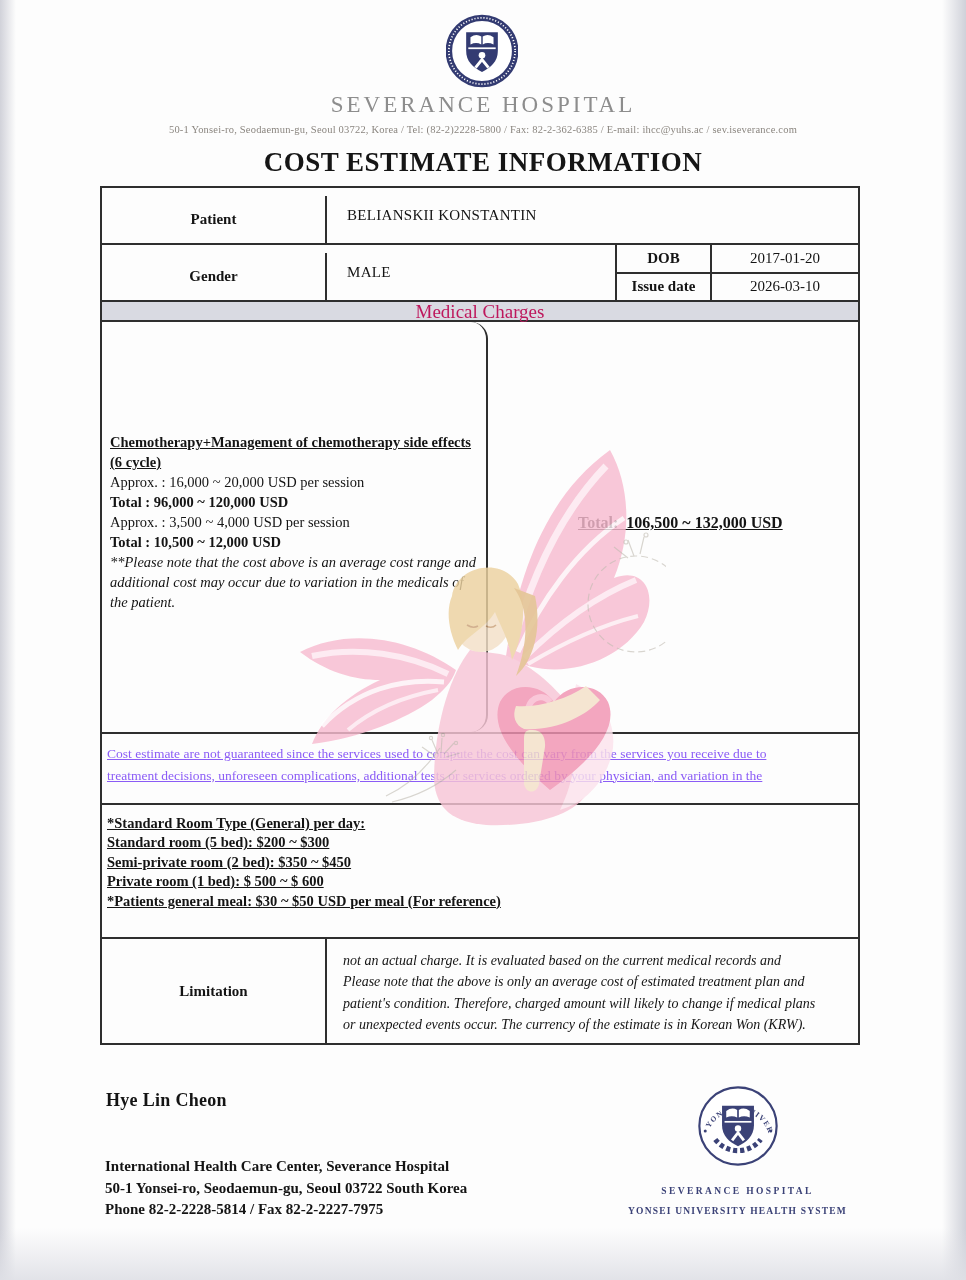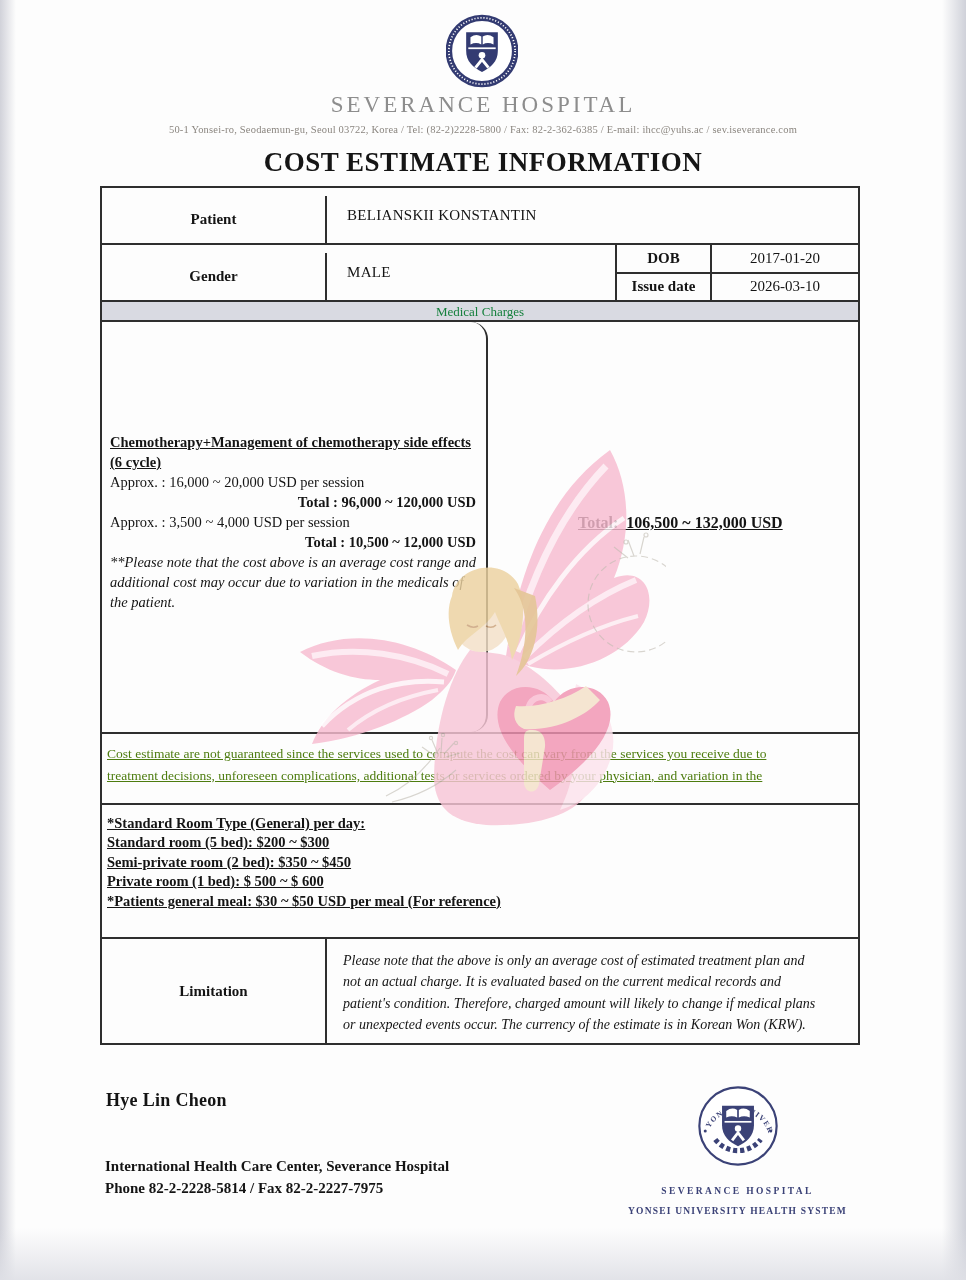--- a/index.html
+++ b/index.html
@@ -32,34 +32,34 @@
   .c-val{flex:1;display:flex;align-items:center;padding-left:20px;font-size:15px;letter-spacing:.3px;}
   .c-male{width:290px;border-right:2px solid #2e2e2e;flex:none;}
   .subgrid{flex:1;display:flex;flex-direction:column;}
   .subrow{flex:1;display:flex;}
   .subrow.first{border-bottom:2px solid #2e2e2e;}
   .sublabel{width:95px;border-right:2px solid #2e2e2e;display:flex;align-items:center;
        justify-content:center;font-weight:bold;font-size:15px;}
   .subvalue{flex:1;display:flex;align-items:center;justify-content:center;font-size:15px;}
 
   .sec-hdr{height:20px;border-bottom:2px solid #2e2e2e;background:#d9dae2;text-align:center;
-       font-size:13px;line-height:19px;color:#15803d;}
+       font-size:19px;line-height:19px;color:#be185d;}
 
   .mainrow{height:412px;}
   .charges-left{width:386px;border-right:2px solid #2e2e2e;padding:110px 10px 0 8px;
        font-size:14.5px;line-height:20px;border-radius:17px;}
   .charges-left div{white-space:nowrap;}
   .l-bu{font-weight:bold;text-decoration:underline;}
-  .l-b{font-weight:bold;text-align:right;}
+  .l-b{font-weight:bold;}
   .l-i{font-style:italic;}
   .charges-right{flex:1;padding:192px 0 0 90px;}
   .grand-total{font-weight:bold;text-decoration:underline;font-size:16px;white-space:pre;}
 
   .disclaimer{height:71px;border-bottom:2px solid #2e2e2e;padding:9px 4px 0 5px;
-       color:#4d7c0f;font-size:13.5px;line-height:21.5px;}
+       color:#8b5cf6;font-size:13.5px;line-height:21.5px;}
   .disclaimer div{text-decoration:underline;white-space:nowrap;}
 
   .rooms{height:134px;border-bottom:2px solid #2e2e2e;padding:9px 4px 0 5px;
        font-size:14.5px;line-height:19.4px;}
   .rooms div{font-weight:bold;text-decoration:underline;white-space:nowrap;}
 
   .limrow{height:104px;border-bottom:none;display:flex;}
   .lim-label{width:225px;border-right:2px solid #2e2e2e;display:flex;align-items:center;
        justify-content:center;font-weight:bold;font-size:15px;}
   .lim-text{flex:1;padding:11px 10px 0 16px;font-style:italic;font-size:14px;line-height:21.3px;}
@@ -152,22 +152,22 @@
       <div>*Standard Room Type (General) per day:</div>
       <div>Standard room (5 bed): $200 ~ $300</div>
       <div>Semi-private room (2 bed): $350 ~ $450</div>
       <div>Private room (1 bed): $ 500 ~ $ 600</div>
       <div>*Patients general meal: $30 ~ $50 USD per meal (For reference)</div>
     </div>
 
     <div class="row limrow">
       <div class="lim-label">Limitation</div>
       <div class="lim-text">
+        <div>not an actual charge. It is evaluated based on the current medical records and</div>
         <div>Please note that the above is only an average cost of estimated treatment plan and</div>
-        <div>not an actual charge. It is evaluated based on the current medical records and</div>
         <div>patient's condition. Therefore, charged amount will likely to change if medical plans</div>
         <div>or unexpected events occur. The currency of the estimate is in Korean Won (KRW).</div>
       </div>
     </div>
   </div>
 
   <svg class="watermark" viewBox="0 0 378 388">
 
     <path d="M218,218 C228,150 252,62 322,12 C342,48 344,96 326,140 C356,128 370,156 356,184 C330,228 262,246 218,218 Z" fill="#f8bcd0"></path>
     <path d="M224,210 C240,150 268,80 318,28" stroke="#fde8f0" stroke-width="7" fill="none"></path>
@@ -204,20 +204,21 @@
       <circle cx="143" cy="300" r="1.6"></circle>
       <circle cx="155" cy="297" r="1.6"></circle>
       <circle cx="168" cy="305" r="1.6"></circle>
     </g>
   </svg>
 
   <div class="signer">Hye Lin Cheon</div>
 
   <div class="footer-block">
     <div>International Health Care Center, Severance Hospital</div>
+    <div>50-1 Yonsei-ro, Seodaemun-gu, Seoul 03722 South Korea</div>
     <div>Phone 82-2-2228-5814 / Fax 82-2-2227-7975</div>
   </div>
 
   <svg class="seal-bottom" viewBox="0 0 100 100">
     <defs>
       <path id="arcTop" d="M14,58 A38,38 0 0 1 86,58" fill="none"></path>
     </defs>
     <circle cx="50" cy="50" r="46" fill="#ffffff" stroke="#3b4277" stroke-width="2.6"></circle>
     <text font-size="9" font-family="Liberation Serif, serif" fill="#3b4277" letter-spacing="1.4" font-weight="bold">
       <textPath href="#arcTop" startOffset="6%">YONSEI UNIVERSITY</textPath>

